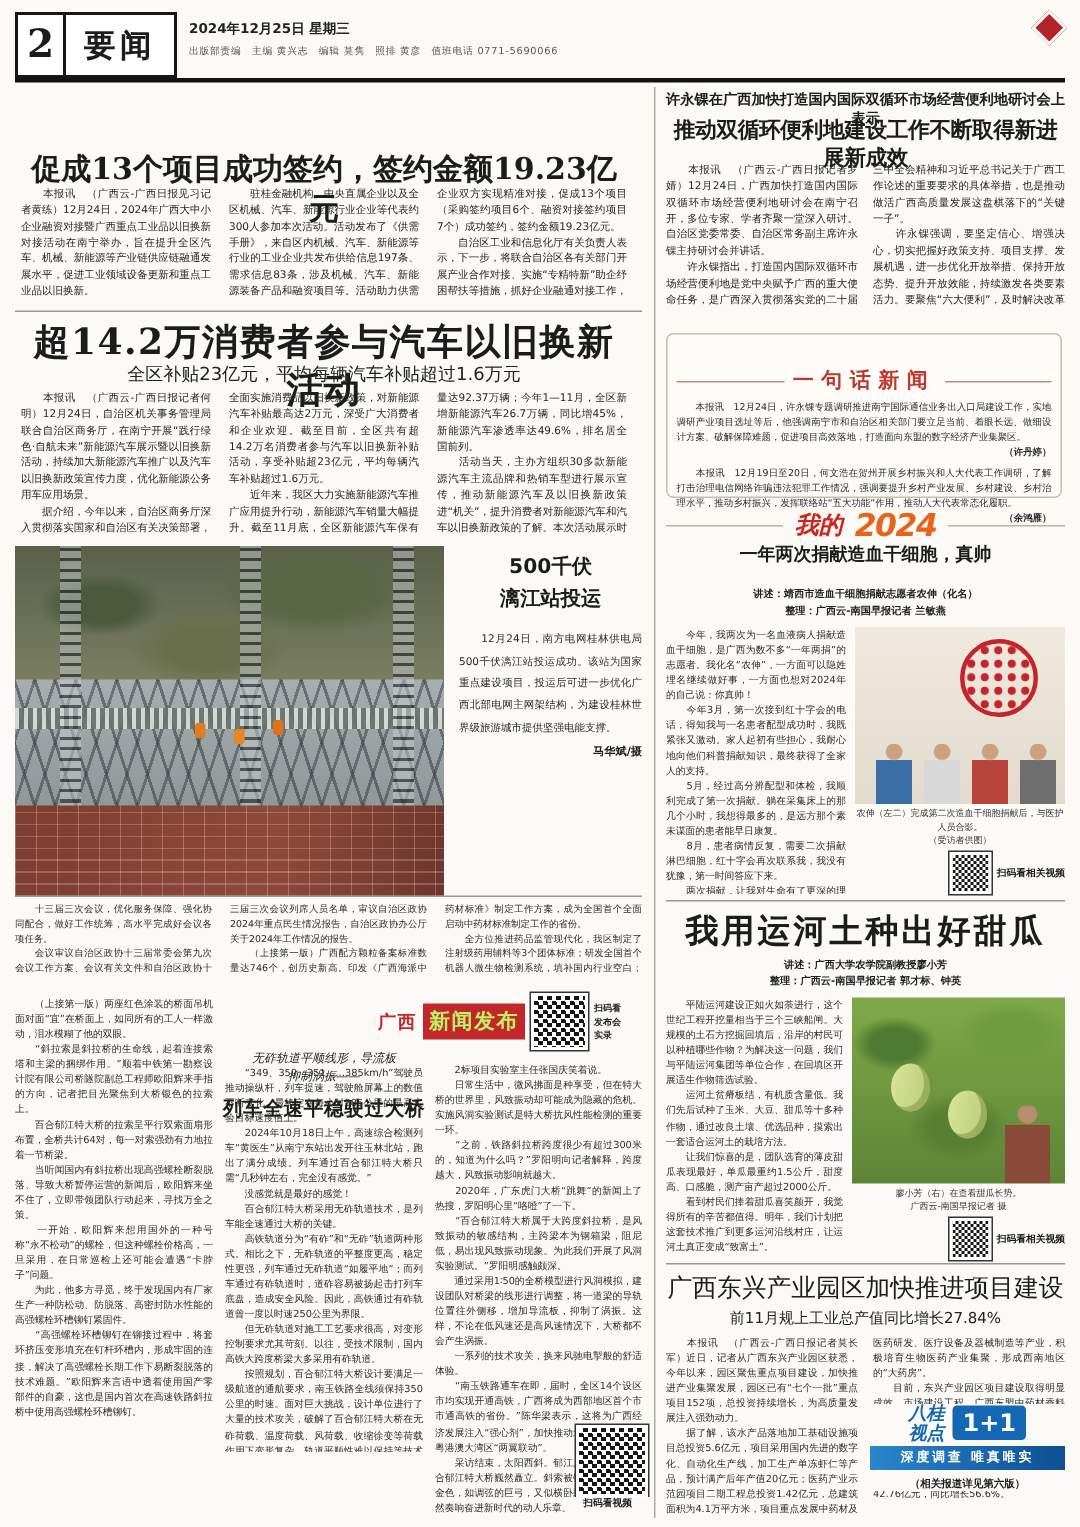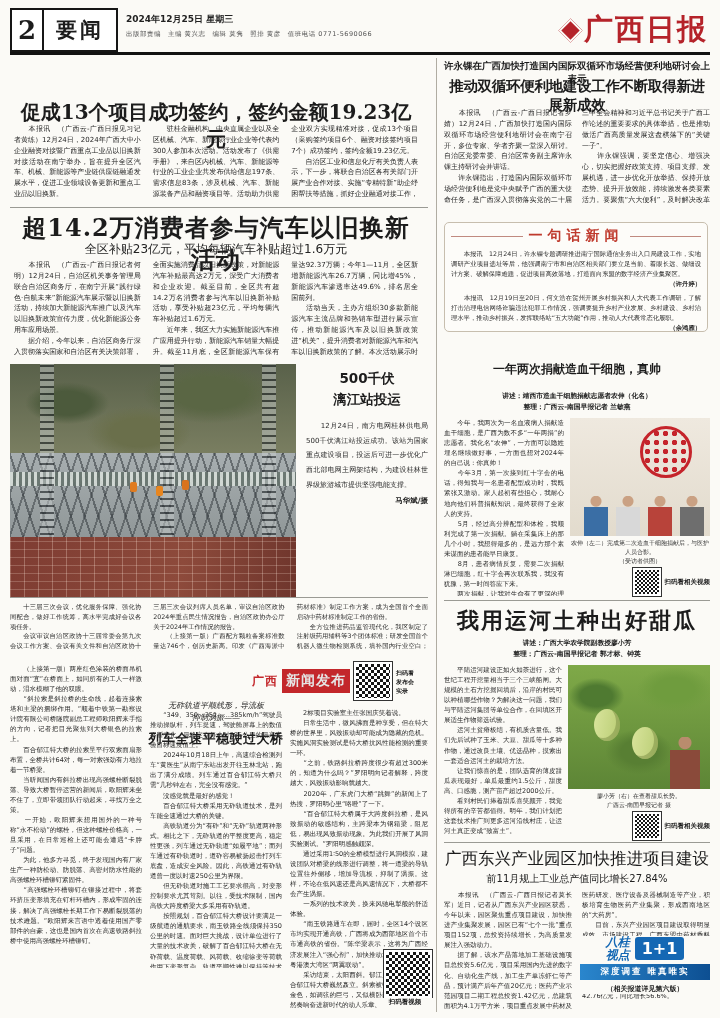--- a/index.html
+++ b/index.html
@@ -56,34 +56,34 @@
   .p1cap-title{font-weight:900;font-size:13.5px;text-align:center;white-space:pre-line;line-height:1.55;}
   .p1cap-text{margin-top:9px;font-size:7px;line-height:2.1;text-align:justify;white-space:pre-line;color:#2a2a2a;}
   .p1cap-credit{text-align:right;font-weight:700;font-size:7.5px;margin-top:4px;}
   
   .qr{background:repeating-conic-gradient(#161616 0% 25%,#fff 0% 50%) 0 0/6px 6px;border:2px solid #fff;
       outline:1px solid #333;}
   .qr-sm{width:24px;height:24px;background-size:4px 4px;}
   
   .fabu{left:252px;top:660px;width:176px;height:42px;display:flex;align-items:center;gap:4px;}
   .fabu-prefix{color:#c3272b;font-weight:900;font-size:12px;letter-spacing:1px;}
-  .fabu-badge{background:#c3272b;color:#e5e5e5;font-weight:900;font-size:14px;padding:3px 4px;letter-spacing:1px;}
+  .fabu-badge{background:#c3272b;color:#bef264;font-weight:900;font-size:14px;padding:3px 4px;letter-spacing:1px;}
   .fabu-qr{width:34px;height:34px;}
   .fabu-cap{font-size:6px;font-weight:700;white-space:pre-line;line-height:1.5;}
   
   .bridge-lead{left:150px;top:700px;width:132px;font-style:italic;font-size:8px;line-height:1.5;
                text-align:center;white-space:pre-line;font-family:"DejaVu Serif",serif;}
   .bridge-h{left:146px;top:730px;width:140px;font-weight:900;font-size:13px;text-align:center;letter-spacing:.5px;}
   
   .vrule{left:436px;top:58px;width:1px;height:954px;background:#b0aca2;}
   .dual-kick{left:444px;top:60px;width:266px;font-weight:700;font-size:9.5px;text-align:center;}
   .dual-h{left:444px;top:77px;width:266px;font-weight:900;font-size:14.5px;text-align:center;letter-spacing:-.3px;}
   .briefs{left:444px;top:222px;width:264px;height:110px;border:1px solid #c7beae;border-radius:5px;
           padding:0 6px;box-sizing:border-box;background:#fdfcf9;}
-  .briefs-title-row{display:flex;align-items:center;gap:6px;margin:4px 0 4px;}
+  .briefs-title-row{display:flex;align-items:center;gap:6px;margin:22px 0 4px;}
   .briefs-line{flex:1;height:1px;background:#c08a80;}
   .briefs-title{color:#bf3a2d;font-weight:900;font-size:14px;letter-spacing:5px;}
   .brief-item{font-size:6.3px;line-height:1.6;text-align:justify;color:#2a2a2a;margin-bottom:4px;}
   .brief-byline{display:block;text-align:right;font-weight:700;}
   .wode{left:444px;top:338px;width:266px;display:flex;align-items:center;gap:8px;}
   .wode-line{flex:1;height:1px;background:#b9b4a8;}
   .wode-script{color:#d2241c;font-weight:900;font-style:italic;font-size:16px;font-family:"DejaVu Serif",serif;}
   .wode-year{color:#e8641c;font-weight:900;font-style:italic;font-size:21px;letter-spacing:-1px;}
   .story-h{font-weight:900;text-align:center;font-family:"DejaVu Serif",serif;}
   .credit-line{font-size:6.8px;text-align:center;color:#222;line-height:1.6;font-weight:700;}
@@ -124,21 +124,20 @@
 <div id="page">
 
   <div class="abs hdr-box">
     <div class="hdr-num serif">2</div>
     <div class="hdr-sec">要闻</div>
   </div>
   <div class="abs hdr-date">2024年12月25日  星期三</div>
   <div class="abs hdr-staff">出版部责编　主编 黄兴志　编辑 莫隽　照排 黄彦　值班电话 0771-5690066</div>
   <div class="abs brand">
     <span class="brand-mark"></span>
-    <span class="brand-name">广西日报</span>
   </div>
   <div class="abs hdr-rule"></div>
 
   <div class="abs ctr sub-serif serif" style="left:14px;top:99px;width:404px;font-size:20px;">促成13个项目成功签约，签约金额19.23亿元</div>
   <div class="abs body-txt cols3" style="left:14px;top:124px;width:404px;height:78px;">　　本报讯　（广西云-广西日报见习记者黄练）12月24日，2024年广西大中小企业融资对接暨广西重点工业品以旧换新对接活动在南宁举办，旨在提升全区汽车、机械、新能源等产业链供应链融通发展水平，促进工业领域设备更新和重点工业品以旧换新。
 　　驻桂金融机构、中央直属企业以及全区机械、汽车、新能源行业企业等代表约300人参加本次活动。活动发布了《供需手册》，来自区内机械、汽车、新能源等行业的工业企业共发布供给信息197条、需求信息83条，涉及机械、汽车、新能源装备产品和融资项目等。活动助力供需企业双方实现精准对接，促成13个项目（采购签约项目6个、融资对接签约项目7个）成功签约，签约金额19.23亿元。
 　　自治区工业和信息化厅有关负责人表示，下一步，将联合自治区各有关部门开展产业合作对接、实施“专精特新”助企纾困帮扶等措施，抓好企业融通对接工作，推动大规模设备更新和重点工业品以旧换新，为工业企业稳产满产、为重点工程项目提供品质优良、服务优质、安全可靠的产品和服务。</div>
 
   <div class="abs hrule" style="left:10px;top:207px;width:418px;"></div>
 
@@ -229,20 +228,26 @@
     <div class="brief-item">
       <span>　　本报讯　12月24日，许永锞专题调研推进南宁国际通信业务出入口局建设工作，实地调研产业项目选址等后，他强调南宁市和自治区相关部门要立足当前、着眼长远、做细设计方案、破解保障难题，促进项目高效落地，打造面向东盟的数字经济产业集聚区。</span>
       <span class="brief-byline">（许丹婷）</span>
     </div>
     <div class="brief-item">
       <span>　　本报讯　12月19日至20日，何文浩在贺州开展乡村振兴和人大代表工作调研，了解打击治理电信网络诈骗违法犯罪工作情况，强调要提升乡村产业发展、乡村建设、乡村治理水平，推动乡村振兴，发挥联络站“五大功能”作用，推动人大代表常态化履职。</span>
       <span class="brief-byline">（余鸿雁）</span>
     </div>
   </div>
 
+  <div class="abs wode">
+    <span class="wode-line"></span>
+    <span class="wode-script">我的</span>
+    <span class="wode-year">2024</span>
+    <span class="wode-line"></span>
+  </div>
 
   <div class="abs story-h" style="left:444px;top:361px;width:266px;font-size:12px;">一年两次捐献造血干细胞，真帅</div>
   <div class="abs credit-line" style="left:444px;top:391px;width:266px;">讲述：靖西市造血干细胞捐献志愿者农伸（化名）</div>
   <div class="abs credit-line" style="left:444px;top:402px;width:266px;">整理：广西云-南国早报记者 兰敏燕</div>
   <div class="abs flex-row" style="left:444px;top:418px;width:266px;height:178px;">
     <div class="body-sm" style="width:120px;height:178px;">　　今年，我两次为一名血液病人捐献造血干细胞，是广西为数不多“一年两捐”的志愿者。我化名“农伸”，一方面可以隐姓埋名继续做好事，一方面也想对2024年的自己说：你真帅！
 　　今年3月，第一次接到红十字会的电话，得知我与一名患者配型成功时，我既紧张又激动。家人起初有些担心，我耐心地向他们科普捐献知识，最终获得了全家人的支持。
 　　5月，经过高分辨配型和体检，我顺利完成了第一次捐献。躺在采集床上的那几个小时，我想得最多的，是远方那个素未谋面的患者能早日康复。
 　　8月，患者病情反复，需要二次捐献淋巴细胞，红十字会再次联系我，我没有犹豫，第一时间答应下来。
 　　两次捐献，让我对生命有了更深的理解。希望更多人加入中华骨髓库，用可以再生的血液，挽救不可重来的生命。</div>

